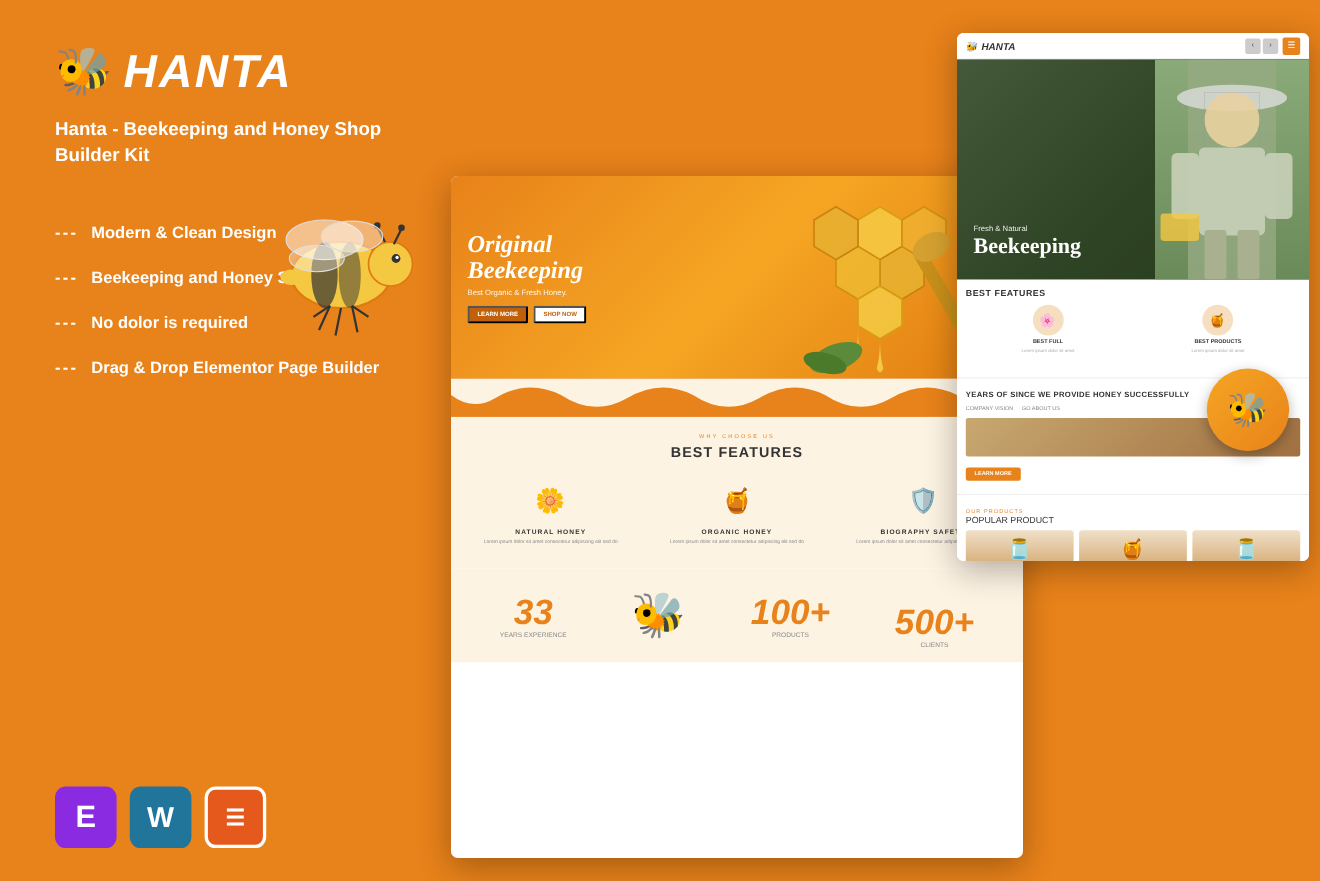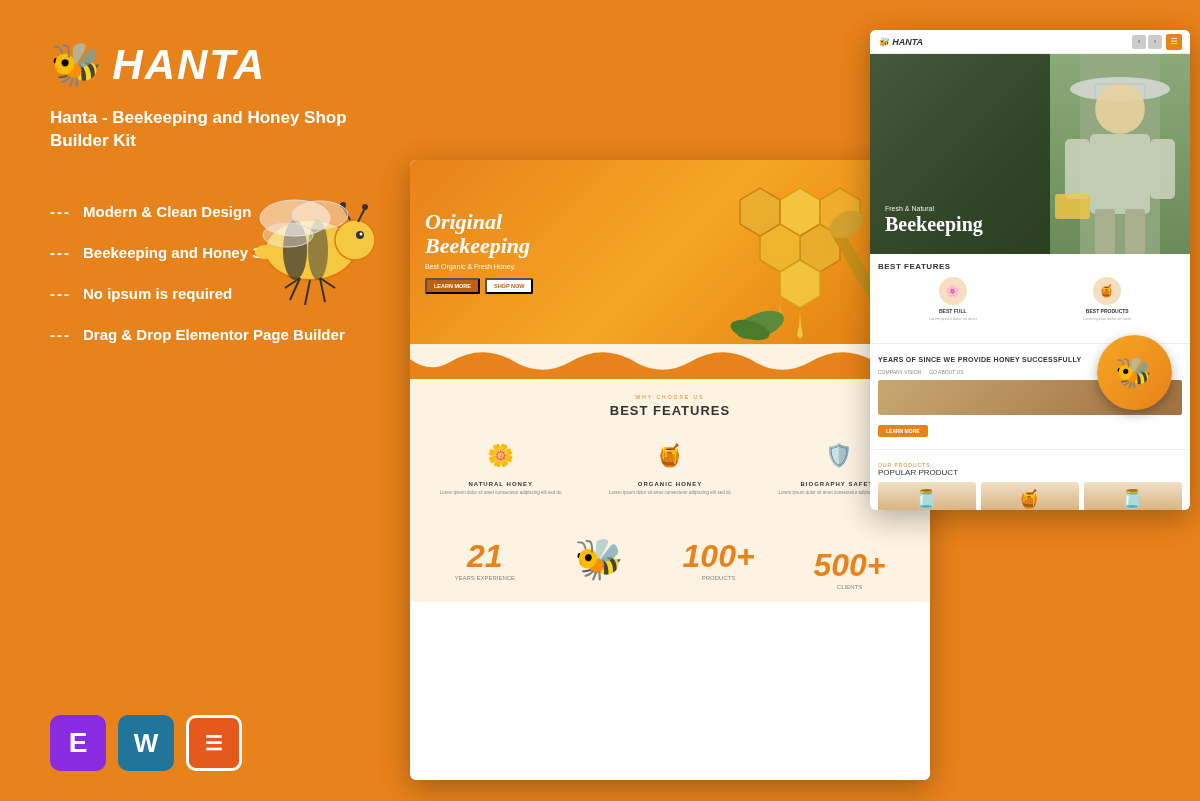--- a/index.html
+++ b/index.html
@@ -657,21 +657,21 @@
       <div class="feature-item">
         <span class="feature-dash">---</span>
         <span class="feature-text">Modern &amp; Clean Design</span>
       </div>
       <div class="feature-item">
         <span class="feature-dash">---</span>
         <span class="feature-text">Beekeeping and Honey Shop</span>
       </div>
       <div class="feature-item">
         <span class="feature-dash">---</span>
-        <span class="feature-text">No ipsum is required</span>
+        <span class="feature-text">No dolor is required</span>
       </div>
       <div class="feature-item">
         <span class="feature-dash">---</span>
         <span class="feature-text">Drag &amp; Drop Elementor Page Builder</span>
       </div>
     </div>
 
     <div class="badges-row">
       <div class="badge badge-elementor">
         <span style="font-size:28px; font-weight:900; line-height:1;">E</span>
@@ -855,21 +855,21 @@
           <div class="ms-feature-card">
             <div class="ms-feature-icon">🛡️</div>
             <div class="ms-feature-name">BIOGRAPHY SAFETY</div>
             <div class="ms-feature-desc">Lorem ipsum dolor sit amet consectetur adipiscing elit sed do</div>
           </div>
         </div>
       </div>
 
       <div style="background: #fdf3e3; padding: 12px 15px; display: flex; align-items: center; justify-content: space-around;">
         <div style="text-align:center;">
-          <div style="font-size: 32px; font-weight:900; color:#e8821a; font-style:italic;">21</div>
+          <div style="font-size: 32px; font-weight:900; color:#e8821a; font-style:italic;">33</div>
           <div style="font-size: 6px; color:#888; text-transform:uppercase;">YEARS EXPERIENCE</div>
         </div>
         <div style="font-size: 40px; position:relative;">🐝</div>
         <div style="text-align:center;">
           <div style="font-size: 32px; font-weight:900; color:#e8821a; font-style:italic;">100+</div>
           <div style="font-size: 6px; color:#888; text-transform:uppercase;">PRODUCTS</div>
         </div>
         <div style="text-align:center;">
           <div style="font-size: 32px; font-weight:900; color:#e8821a; font-style:italic;margin-top:18px;">500+</div>
           <div style="font-size: 6px; color:#888; text-transform:uppercase;">CLIENTS</div>

